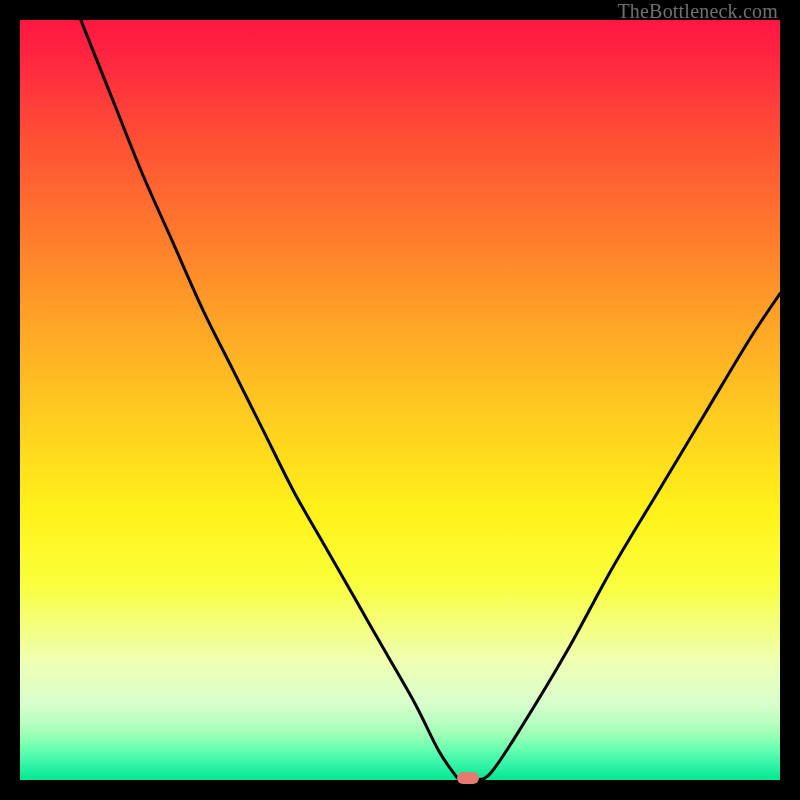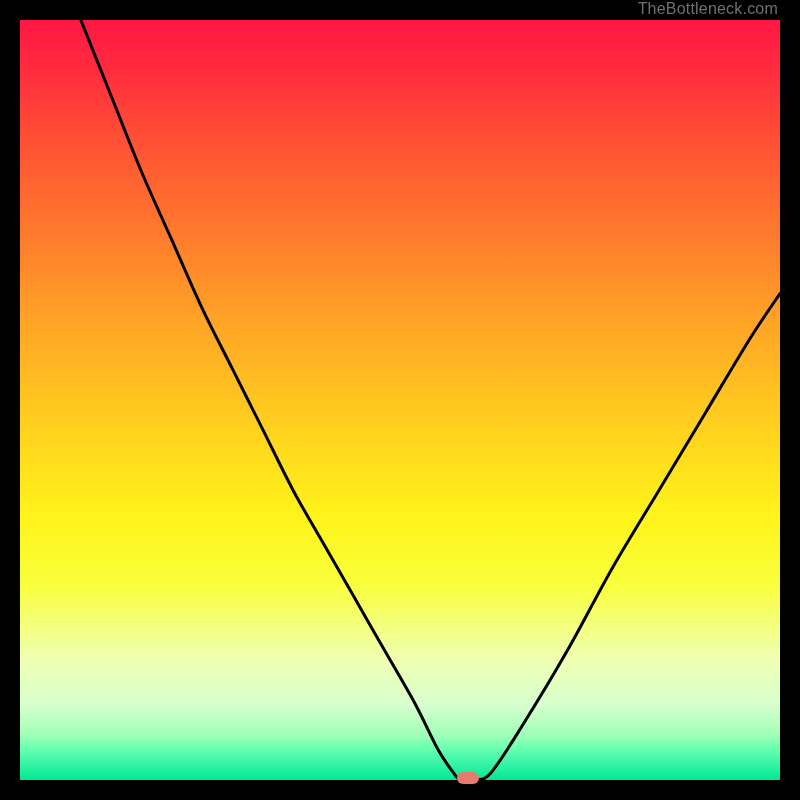--- a/index.html
+++ b/index.html
@@ -53,22 +53,22 @@
     position: absolute;
     width: 22px;
     height: 12px;
     border-radius: 6px;
     background: #e77a6f;
   }
   .attribution {
     position: absolute;
     top: 0px;
     right: 22px;
-    font-family: Liberation Sans, sans-serif;
-    font-size: 16px;
+    font-family: Liberation Serif, serif;
+    font-size: 20px;
     color: #707070;
     letter-spacing: 0.2px;
   }
 </style>
 </head>
 <body>
 
 <div class="frame">
   <div class="gradient"></div>
 

